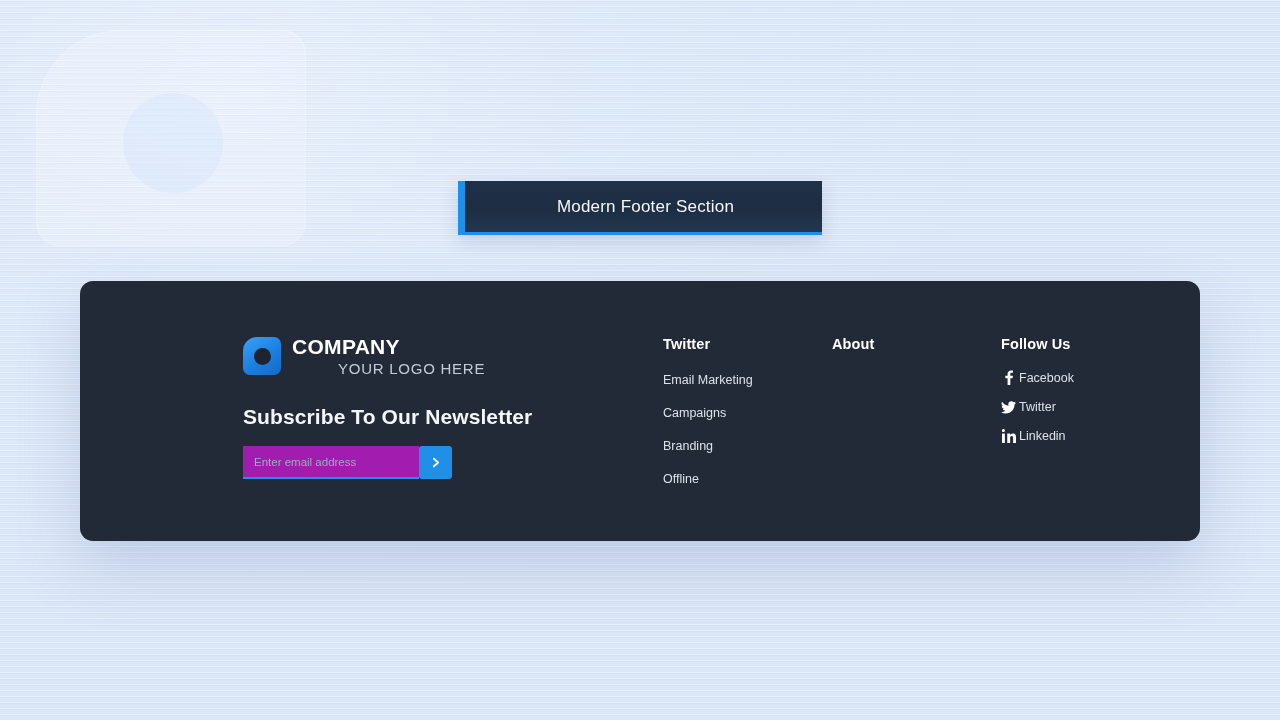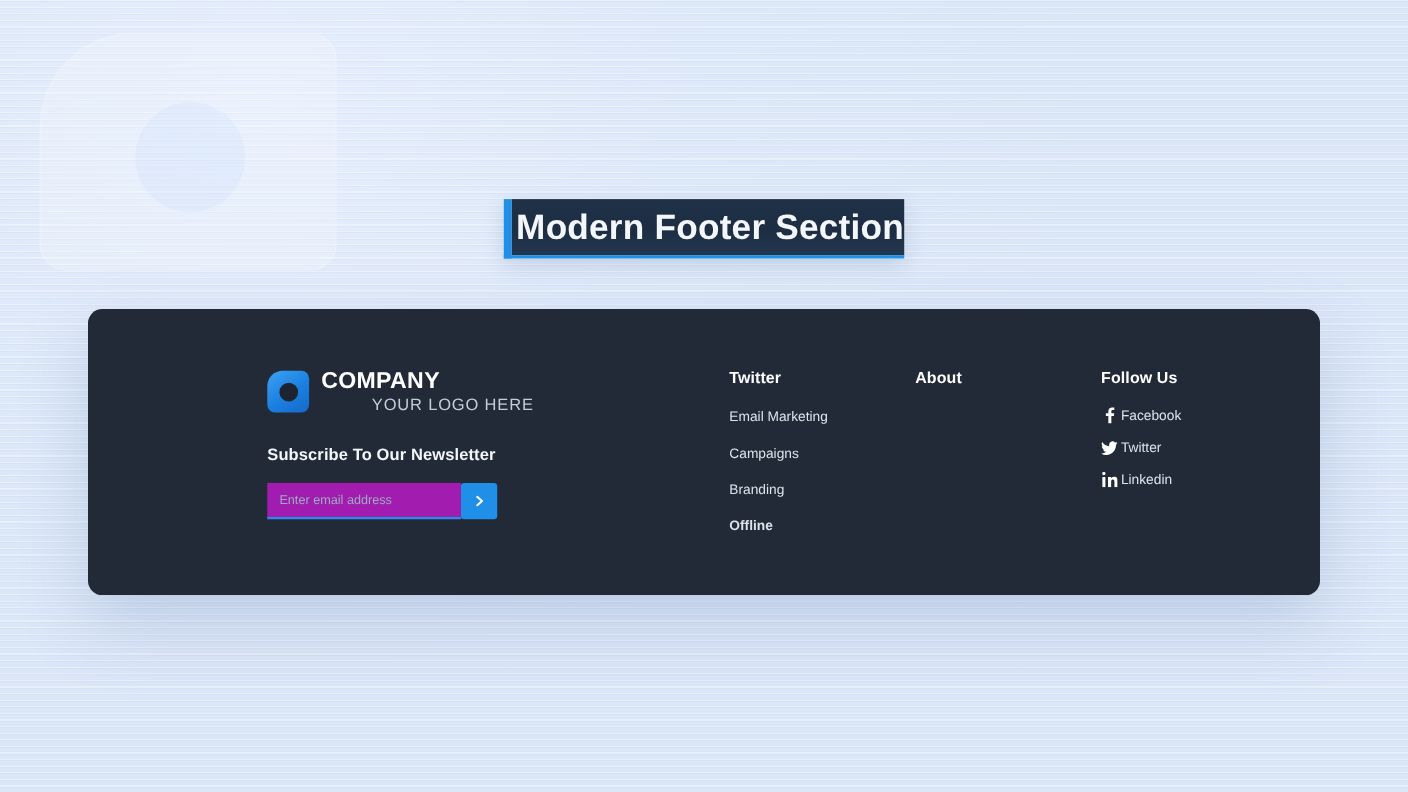--- a/index.html
+++ b/index.html
@@ -72,22 +72,22 @@
     background: linear-gradient(180deg, #1f3147 0%, #1d2e43 55%, #22374f 100%);
     border-left: 7px solid #1f8fe8;
     border-bottom: 3px solid #1f8fe8;
     display: flex;
     align-items: center;
     justify-content: center;
     box-shadow: 0 6px 18px rgba(60,90,140,0.18);
   }
   .title-banner-text {
     color: #f3f7fb;
-    font-size: 32px;
-    font-weight: bold;
+    font-size: 17px;
+    font-weight: normal;
     letter-spacing: 0.2px;
     padding-left: 4px;
   }
 
   
   .footer-card {
     position: absolute;
     left: 80px;
     top: 281px;
     width: 1120px;
@@ -138,21 +138,21 @@
   .logo-sub {
     color: #c3ccd8;
     font-size: 15px;
     letter-spacing: 0.75px;
     margin-top: 4px;
     margin-left: 46px;
   }
 
   .newsletter-title {
     color: #f4f7fa;
-    font-size: 15px;
+    font-size: 21px;
     font-weight: bold;
     margin-top: 29px;
     letter-spacing: 0.1px;
   }
 
   .subscribe-row {
     margin-top: 17px;
     display: flex;
     align-items: stretch;
     width: 208px;
@@ -192,21 +192,21 @@
   .col-follow   { width: 160px; }
 
   .col-title {
     color: #ffffff;
     font-size: 14.5px;
     font-weight: bold;
     letter-spacing: 0.1px;
   }
   .col-list { list-style: none; margin-top: 18px; }
   .col-list li { margin-bottom: 15px; }
-  .col-list li:last-child { margin-bottom: 0; font-weight: bold; }
+  .col-list li:last-child { margin-bottom: 0; }
   .col-link {
     color: #dbe2ea;
     font-size: 12.5px;
     text-decoration: none;
     display: inline-block;
   }
 
   .social-list { list-style: none; margin-top: 18px; }
   .social-list li { margin-bottom: 15px; }
   .social-list li:last-child { margin-bottom: 0; }

